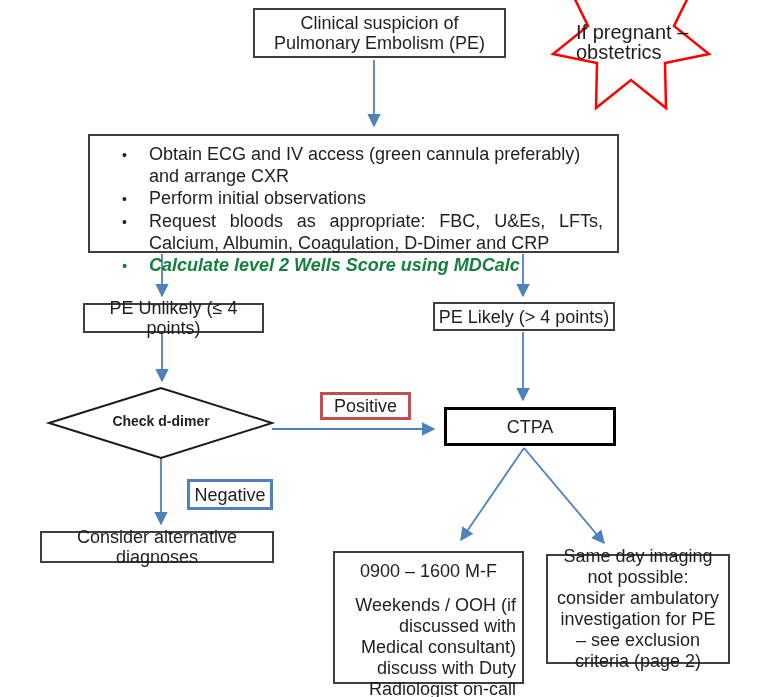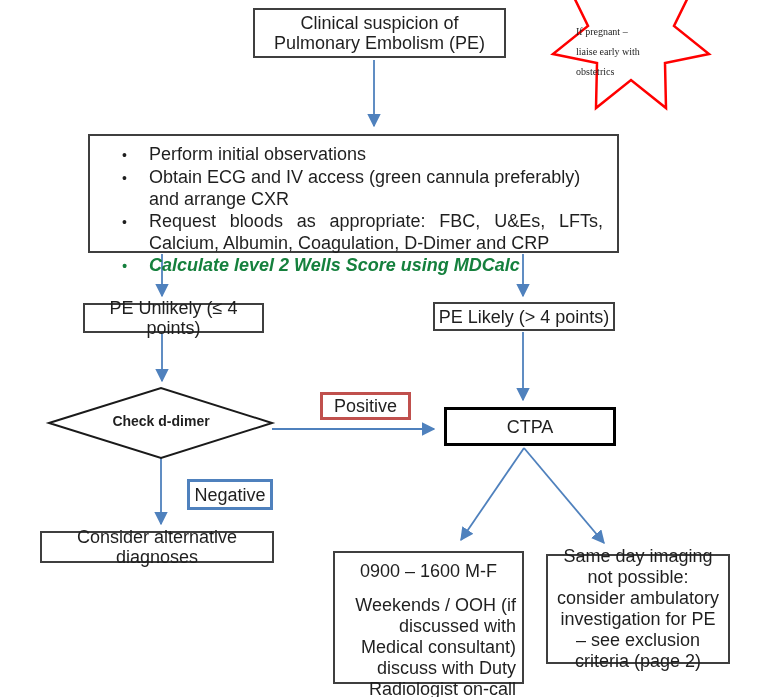--- a/index.html
+++ b/index.html
@@ -37,21 +37,21 @@
     flex-direction:column;justify-content:flex-start;padding:8px 6px 0 6px;line-height:21px;
   }
   .radiology-box .p2{margin-top:13px;text-align:right;}
   .ambulatory-box{left:546px;top:554px;width:184px;height:110px;padding:2px 6px;line-height:21px;}
   .diamond-label{
     position:absolute;z-index:2;left:96px;top:413px;width:130px;
     text-align:center;font-size:14px;background:transparent;font-weight:bold;
   }
   .star-label{
     position:absolute;z-index:2;left:576px;top:22px;width:132px;
-    text-align:left;font-size:10px;line-height:20px;font-family:Liberation Serif, serif;
+    text-align:left;font-size:20px;line-height:20px;
   }
 </style>
 </head>
 <body>
 
 <div class="canvas">
 
   <svg class="layer" width="761" height="697" viewBox="0 0 761 697">
     <defs>
       <marker id="ah" viewBox="0 0 10 10" refX="9" refY="5" markerWidth="7.5" markerHeight="7.5" orient="auto-start-reverse">
@@ -72,32 +72,31 @@
     <polygon points="49,423 161,388 272,423 161,458" fill="#ffffff" stroke="#1a1a1a" stroke-width="2"></polygon>
     <polygon points="631,-44 650,-4 693.5,-13.9 674,26 709,54 665,63 666,108 631,80 596,108 597,63 553,54 588,26 568.5,-14 612,-4" fill="#ffffff" stroke="#ff0000" stroke-width="2.5"></polygon>
   </svg>
 
   <div class="node thin start-box">
     <span>Clinical suspicion of Pulmonary Embolism (PE)</span>
   </div>
 
   <div class="star-label">
     <div>If pregnant –</div>
-    <div>liaise early with</div>
     <div>obstetrics</div>
   </div>
 
   <div class="node thin workup-box">
     <div class="workup-item">
       <span class="marker"></span>
-      <span class="txt">Perform initial observations</span>
+      <span class="txt">Obtain ECG and IV access (green cannula preferably) and arrange CXR</span>
     </div>
     <div class="workup-item">
       <span class="marker"></span>
-      <span class="txt">Obtain ECG and IV access (green cannula preferably) and arrange CXR</span>
+      <span class="txt">Perform initial observations</span>
     </div>
     <div class="workup-item justify">
       <span class="marker"></span>
       <span class="txt">Request bloods as appropriate: FBC, U&amp;Es, LFTs, Calcium, Albumin, Coagulation, D-Dimer and CRP</span>
     </div>
     <div class="workup-item alert">
       <span class="marker"></span>
       <span class="txt">Calculate level 2 Wells Score using MDCalc</span>
     </div>
   </div>

